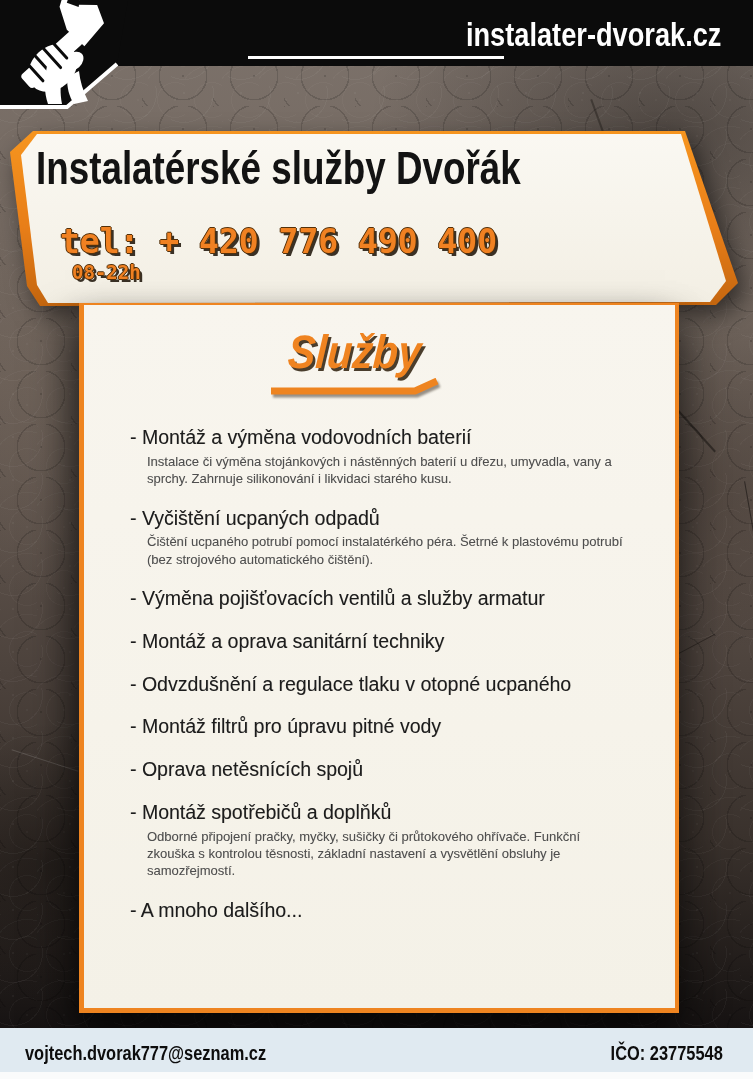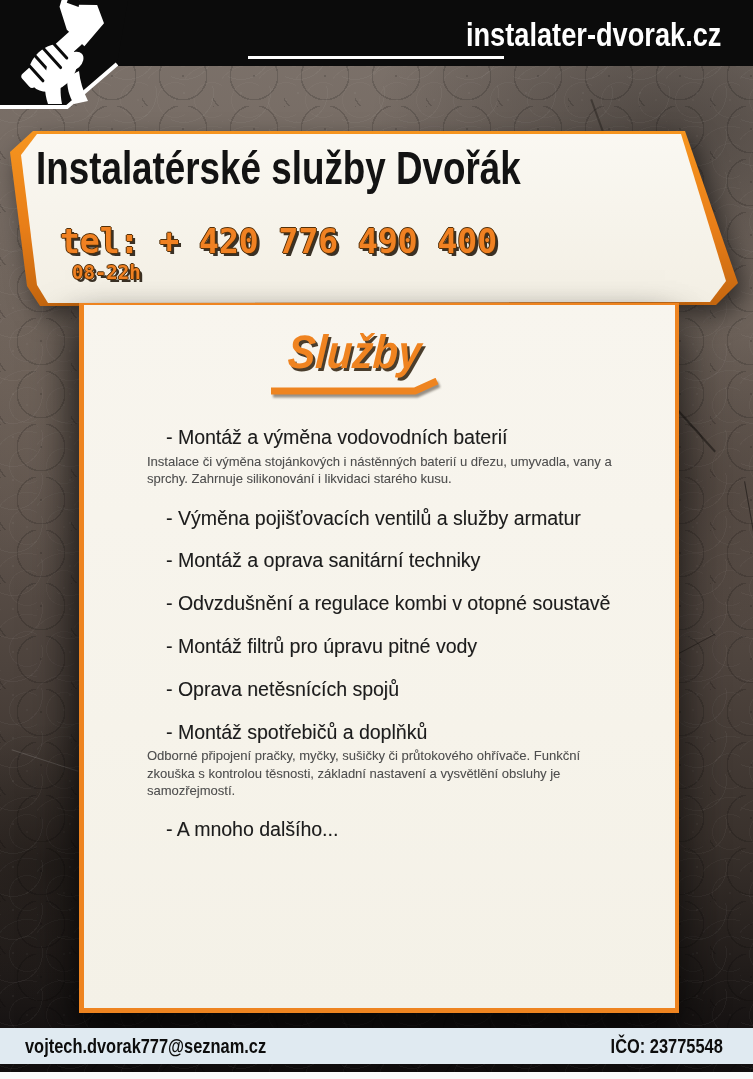--- a/index.html
+++ b/index.html
@@ -65,28 +65,28 @@
   }
   .services-title-block{width:100%;text-align:center;margin-left:-34px;}
   .services-title{
     display:inline-block;font-size:47px;font-weight:800;font-style:italic;color:#ef8320;line-height:1.05;
     transform:scaleX(.88) skewX(-4deg);transform-origin:center;
     text-shadow:3px 3px 0 rgba(44,28,9,.85);
   }
   .services-underline{display:block;margin:2px auto 0;filter:drop-shadow(2px 3px 1px rgba(30,20,8,.45));}
   .services-list{margin-top:30px;}
   .service-item{margin-bottom:19px;}
-  .service-title{font-size:19.5px;color:#1c1c1c;line-height:1.22;text-shadow:0.4px 0.4px 0 rgba(0,0,0,.25);margin-left:36px;}
+  .service-title{font-size:19.5px;color:#1c1c1c;line-height:1.22;text-shadow:0.4px 0.4px 0 rgba(0,0,0,.25);}
   .service-desc{
     font-size:13px;color:#4f4f4f;line-height:1.33;max-width:478px;margin:3px 0 0 17px;
     text-shadow:0.3px 0.3px 0 rgba(0,0,0,.18);
   }
 
   
-  .footer{position:absolute;left:0;top:1028px;width:753px;height:36px;background:#e0eaf1;
+  .footer{position:absolute;left:0;top:1028px;width:753px;height:50px;background:#e0eaf1;
     display:flex;align-items:center;justify-content:space-between;padding:0 30px 0 25px;box-sizing:border-box;}
   .bottom-strip{position:absolute;left:0;top:1072px;width:753px;height:7px;background:#fafbfb;}
   .footer-text{
     display:inline-block;color:#0d0d0d;font-weight:700;font-size:20px;line-height:1;white-space:nowrap;
     transform:scaleX(.82);letter-spacing:0;
   }
   .footer-email{transform-origin:left center;}
   .footer-ico{transform-origin:right center;}
 </style>
 </head>
@@ -151,32 +151,36 @@
       <svg class="services-underline" width="176" height="18" viewBox="0 0 176 18">
         <path d="M4,13 L148,13 L170,3" fill="none" stroke="#ee8420" stroke-width="7"></path>
       </svg>
     </div>
     <div class="services-list">
   <div class="service-item">
     <div class="service-title">- Montáž a výměna vodovodních baterií</div>
     <div class="service-desc">Instalace či výměna stojánkových i nástěnných baterií u dřezu, umyvadla, vany a sprchy. Zahrnuje silikonování i likvidaci starého kusu.</div>
   </div>
 
+  <div class="service-item">
+    <div class="service-title">- Vyčištění ucpaných odpadů</div>
+    <div class="service-desc">Čištění ucpaného potrubí pomocí instalatérkého péra. Šetrné k plastovému potrubí (bez strojového automatického čištění).</div>
+  </div>
 
   <div class="service-item">
     <div class="service-title">- Výměna pojišťovacích ventilů a služby armatur</div>
 
   </div>
 
   <div class="service-item">
     <div class="service-title">- Montáž a oprava sanitární techniky</div>
   </div>
 
   <div class="service-item">
-    <div class="service-title">- Odvzdušnění a regulace kombi v otopné soustavě</div>
+    <div class="service-title">- Odvzdušnění a regulace tlaku v otopné ucpaného</div>
 
   </div>
 
   <div class="service-item">
     <div class="service-title">- Montáž filtrů pro úpravu pitné vody</div>
 
   </div>
 
   <div class="service-item">
     <div class="service-title">- Oprava netěsnících spojů</div>

